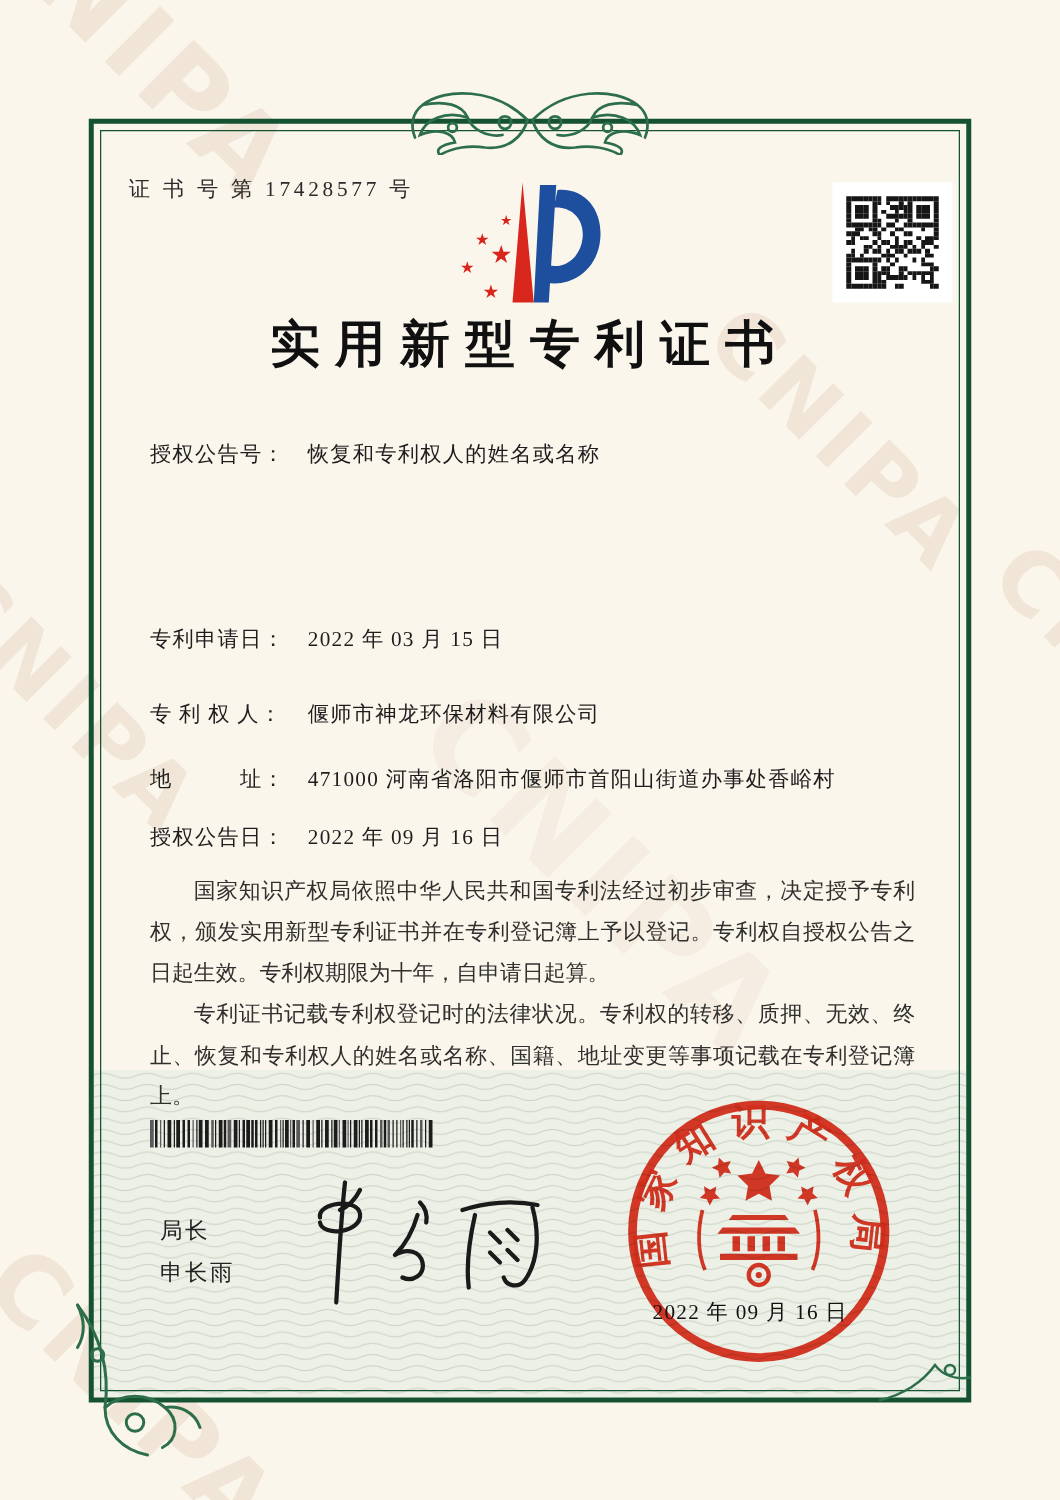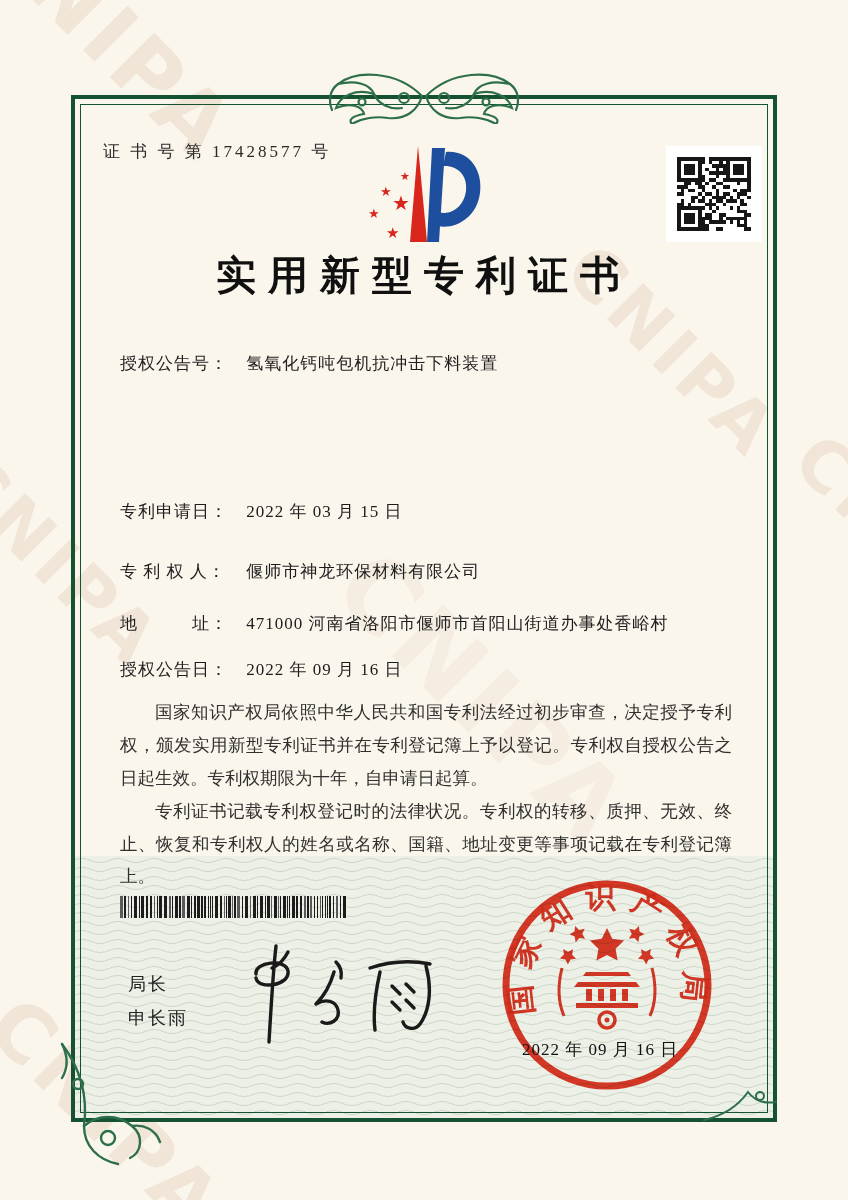--- a/index.html
+++ b/index.html
@@ -422,21 +422,21 @@
         <i style="left:42.285714285714285px;top:70.47619047619048px;width:3.5238095238095237px;height:3.5238095238095237px"></i>
         <i style="left:66.95238095238095px;top:70.47619047619048px;width:3.5238095238095237px;height:3.5238095238095237px"></i>
         <i style="left:70.47619047619048px;top:70.47619047619048px;width:3.5238095238095237px;height:3.5238095238095237px"></i>
       </div>
   </div>
 
   <div class="doc-title">实用新型专利证书</div>
 
   <div class="field-row" style="top:352px;">
     <span class="lbl">授权公告号：</span>
-    <span class="val">氢氧化钙吨包机抗冲击下料装置</span>
+    <span class="val">恢复和专利权人的姓名或名称</span>
   </div>
   <div class="field-row" style="top:500px;">
     <span class="lbl">专利申请日：</span>
     <span class="val">2022 年 03 月 15 日</span>
   </div>
   <div class="field-row" style="top:560px;">
     <span class="lbl">专 利 权 人：</span>
     <span class="val">偃师市神龙环保材料有限公司</span>
   </div>
   <div class="field-row" style="top:612px;">

